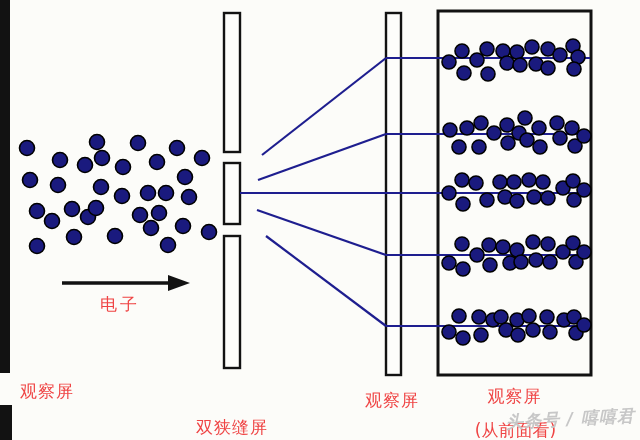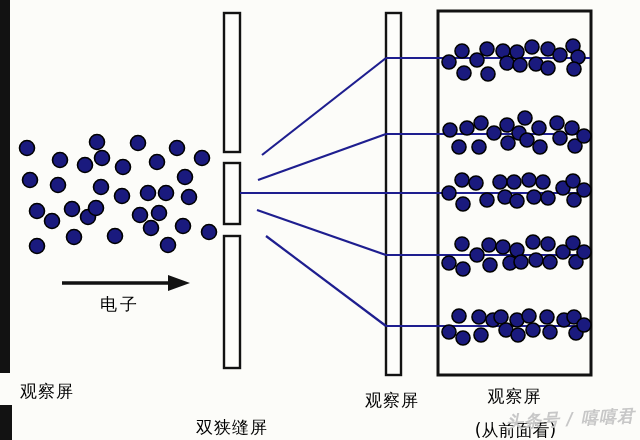--- a/index.html
+++ b/index.html
@@ -3,21 +3,21 @@
 <meta charset="utf-8">
 <style>
   html,body{margin:0;padding:0;background:#ffffff;}
   .stage{
     position:relative;width:640px;height:440px;overflow:hidden;
     background:#fcfcf9;
     font-family:"DejaVu Sans","Liberation Sans",sans-serif;
   }
   .canvas{position:absolute;left:0;top:0;}
   .lbl{
-    position:absolute;color:#000000;font-size:17px;line-height:1.15;
+    position:absolute;color:#ef4444;font-size:17px;line-height:1.15;
     white-space:nowrap;letter-spacing:1px;
   }
   .lbl-center{text-align:center;}
   .watermark{
     position:absolute;left:506px;top:411px;width:140px;
     color:#c7c7c7;font-size:17px;font-style:italic;font-weight:bold;
     white-space:nowrap;letter-spacing:1px;
     transform:rotate(-3deg);transform-origin:left center;
   }
 </style>

